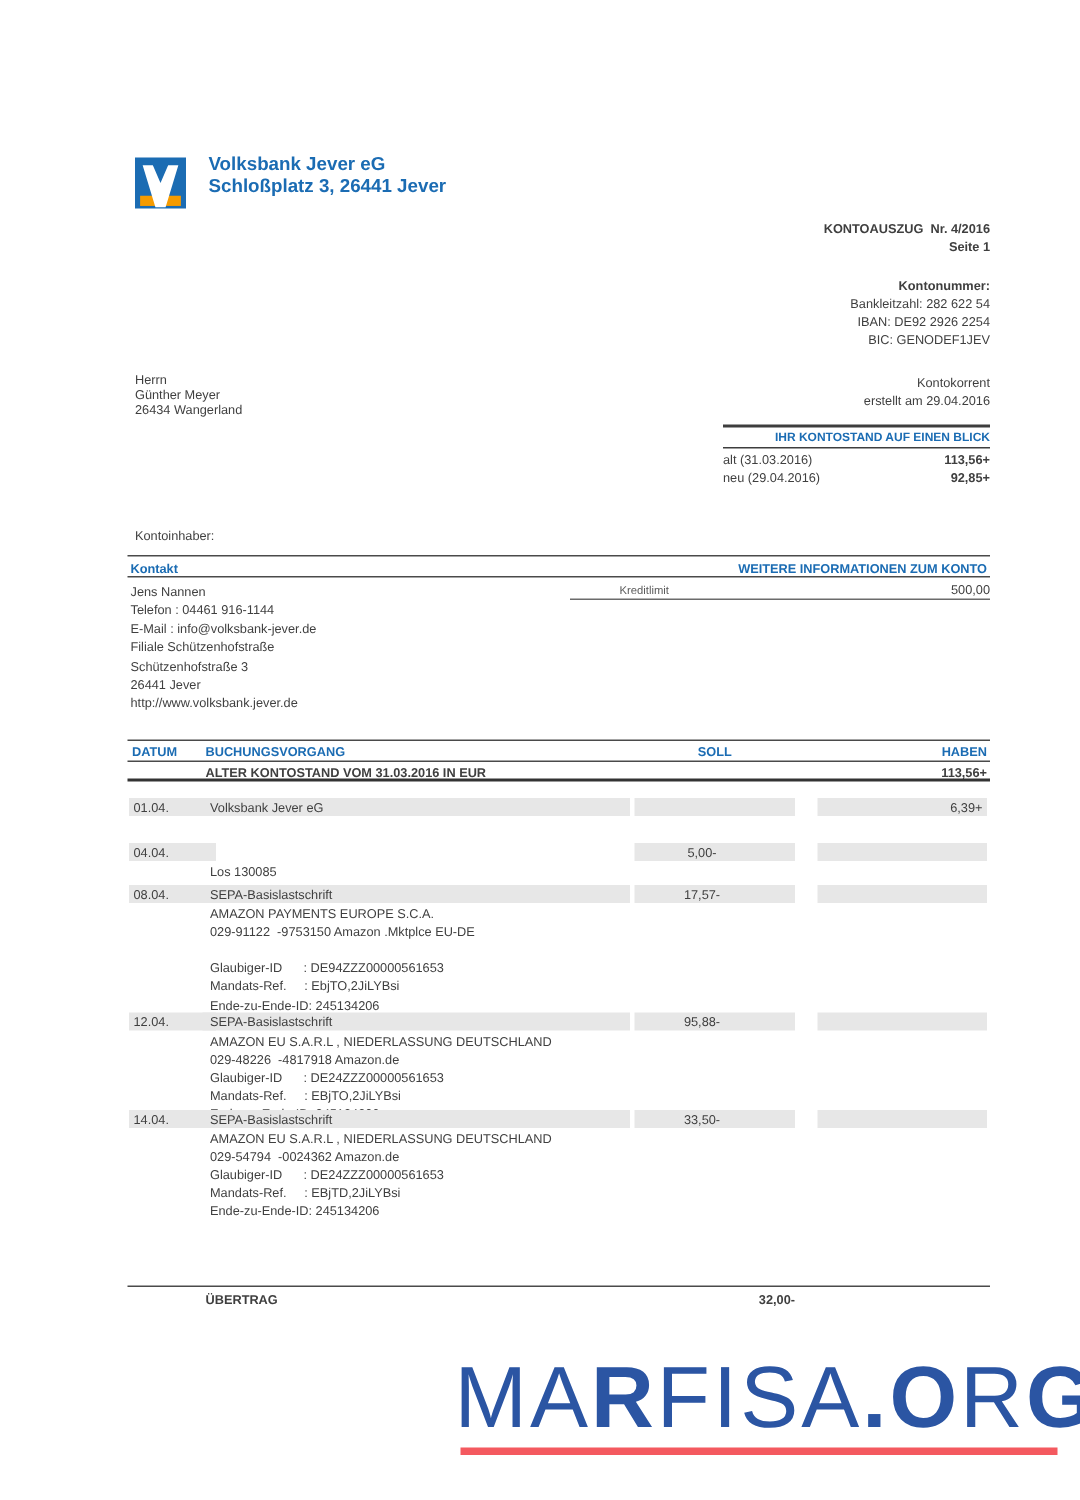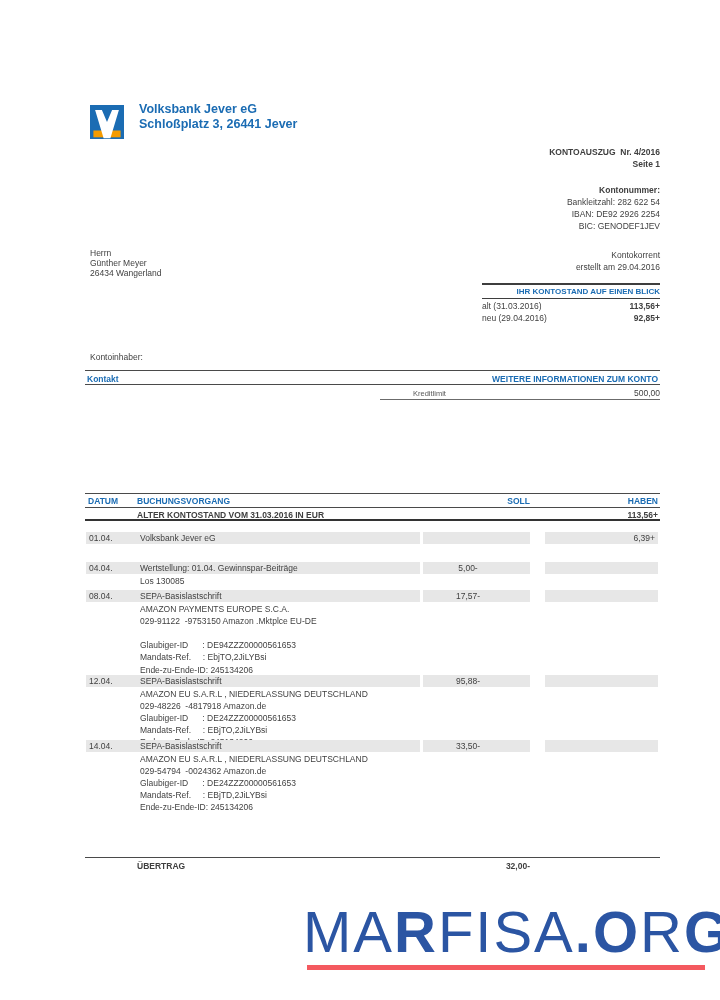--- a/index.html
+++ b/index.html
@@ -103,46 +103,54 @@
       <span class="val">92,85+</span>
     </div>
   </div>
 
   <div class="abs t85" style="left:90px; top:352px;">Kontoinhaber:</div>
 
   <div class="abs band">
     <span>Kontakt</span>
     <span>WEITERE INFORMATIONEN ZUM KONTO</span>
   </div>
+  <div class="abs contact-lines">
+    <div>Jens Nannen</div>
+    <div>Telefon : 04461 916-1144</div>
+    <div>E-Mail : info@volksbank-jever.de</div>
+    <div>Filiale Schützenhofstraße</div>
+    <div>Schützenhofstraße 3</div>
+    <div>26441 Jever</div>
+    <div>http://www.volksbank.jever.de</div>
+  </div>
   <div class="abs credit-row">
     <span class="lbl">Kreditlimit</span>
     <span class="val">500,00</span>
   </div>
   <div class="abs credit-line"></div>
 
   <div class="abs tline" style="top:493px;"></div>
   <div class="abs th" style="left:88px;  top:496px;">DATUM</div>
   <div class="abs th" style="left:137px; top:496px;">BUCHUNGSVORGANG</div>
-  <div class="abs th" style="left:423px; top:496px; width:107px; text-align:right;">SOLL</div>
+  <div class="abs th" style="left:423px; top:496px; width:107px; text-align:center;">SOLL</div>
   <div class="abs th" style="left:545px; top:496px; width:113px; text-align:right;">HABEN</div>
   <div class="abs tline" style="top:507px;"></div>
   <div class="abs opening-lbl">ALTER KONTOSTAND VOM 31.03.2016 IN EUR</div>
   <div class="abs opening-val">113,56+</div>
   <div class="abs tline thick" style="top:519px;"></div>
 
   <div class="abs txn" style="top:532px;">
     <div class="bar b-date">01.04.</div>
     <div class="bar b-desc">Volksbank Jever eG</div>
     <div class="bar b-soll"></div>
     <div class="bar b-haben">6,39+</div>
   </div>
 
   <div class="abs txn" style="top:562px;">
     <div class="bar b-date">04.04.</div>
-    <div class="bar b-desc">Wertstellung: 01.04. Gewinnspar-Beiträge</div>
     <div class="bar b-soll">5,00-</div>
     <div class="bar b-haben"></div>
     <div class="details">
       <div class="detail-line">Los 130085</div>
     </div>
   </div>
 
   <div class="abs txn" style="top:590px;">
     <div class="bar b-date">08.04.</div>
     <div class="bar b-desc">SEPA-Basislastschrift</div>

